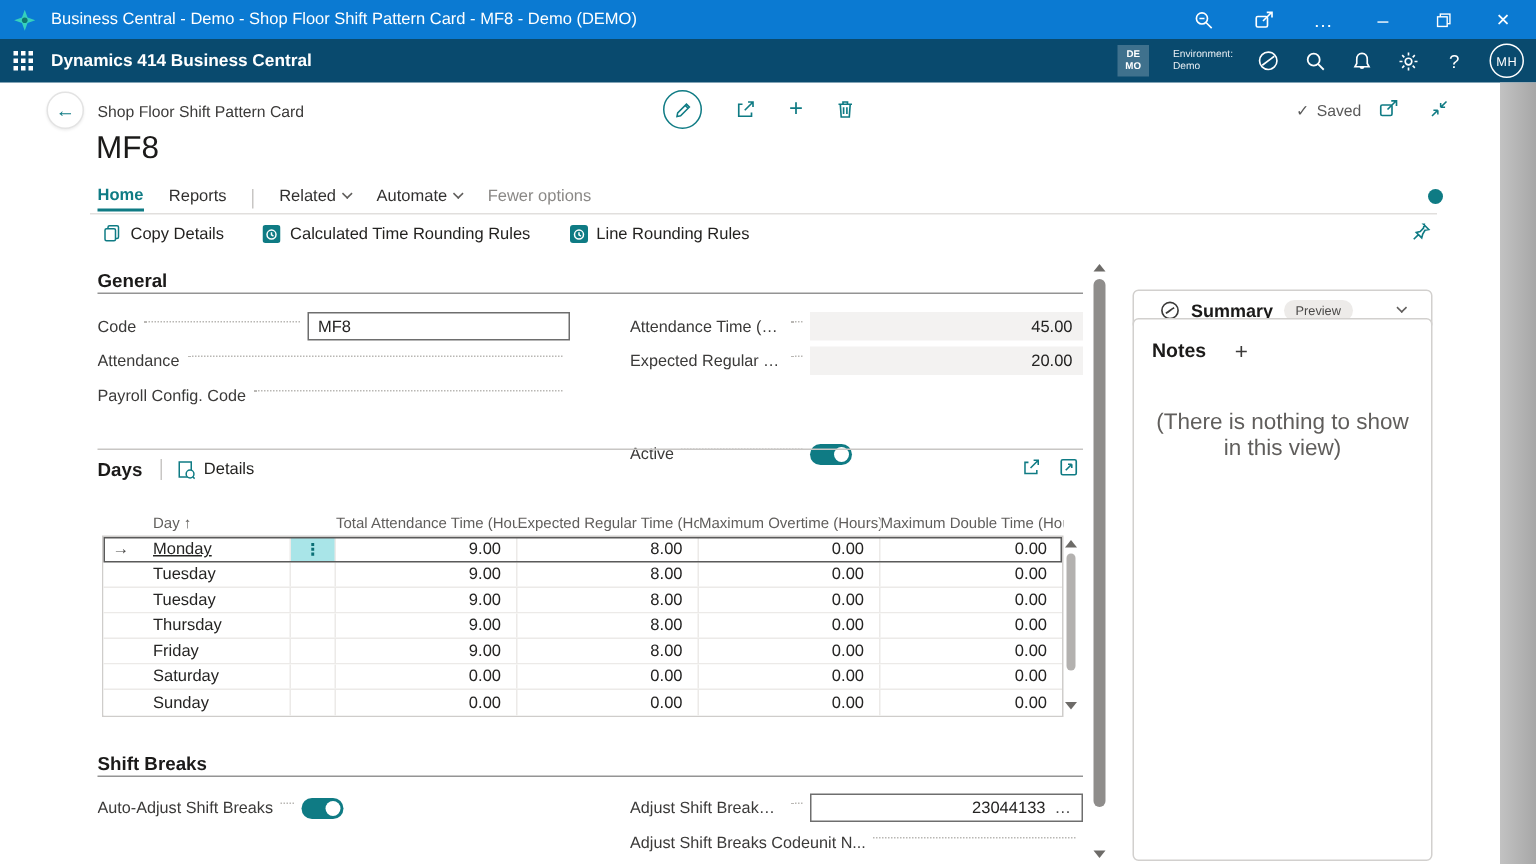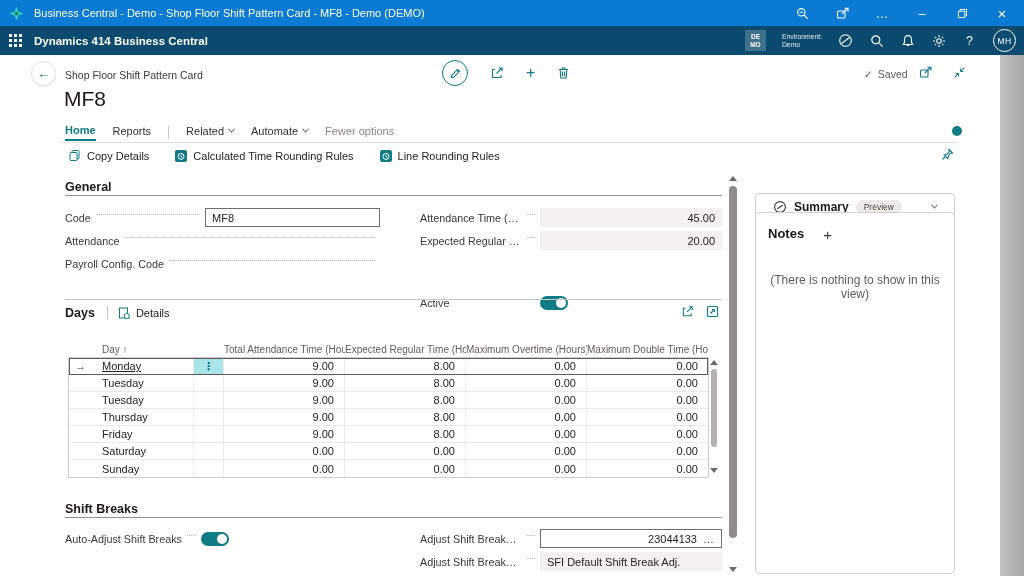--- a/index.html
+++ b/index.html
@@ -123,21 +123,21 @@
   .summary-card { position:absolute; left:755px; top:193px; width:200px; height:27px; border:1px solid #d2d0ce;
     border-radius:4px; display:flex; align-items:center; padding:0 17px; gap:7px; background:#fff; }
   .summary-title { font-size:12px; font-weight:bold; color:#1b1a19; }
   .preview-pill { background:#edebe9; border-radius:9px; font-size:8.5px; padding:2px 8px; color:#494847; }
   .summary-card .chev { margin-left:auto; }
   .notes-card { position:absolute; left:755px; top:212px; width:200px; height:362px; border:1px solid #d2d0ce;
     border-radius:4px; background:#fff; padding:13px 12px; }
   .notes-head { display:flex; gap:19px; }
   .notes-title { font-size:13px; font-weight:bold; color:#1b1a19; }
   .notes-add { font-size:15px; color:#3b3a39; font-weight:400; }
-  .notes-empty { margin-top:30px; text-align:center; font-size:12px; color:#605e5c; }
+  .notes-empty { margin-top:30px; text-align:center; font-size:15px; color:#605e5c; }
 
   .desktop-strip { position:absolute; left:1000px; top:55px; width:24px; height:521px;
     background:linear-gradient(90deg,#c2c2c2,#a7a7a7); }
 </style>
 </head>
 <body>
 
 <div class="titlebar">
   <span class="appicon">
     <svg width="15" height="15" viewBox="0 0 16 16">
@@ -492,23 +492,20 @@
   <span class="flabel">Adjust Shift Breaks Codeunit</span>
   <span class="leader"></span>
   <span class="finput" style="width:182px; justify-content:flex-end;">
     <span>23044133</span>
     <span class="assist">…</span>
   </span>
 </div>
 <div class="frow" style="left:420px; top:552px; width:302px;">
   <span class="flabel">Adjust Shift Breaks Codeunit N...</span>
   <span class="leader"></span>
-  <span class="fro">
-      <span>SFI Default Shift Break Adj.</span>
-    </span>
 </div>
 
 <div class="main-scroll">
   <div class="tri-up"></div>
   <div class="ms-thumb"></div>
   <div class="ms-down"></div>
 </div>
 
 <div class="summary-card">
   <span>

